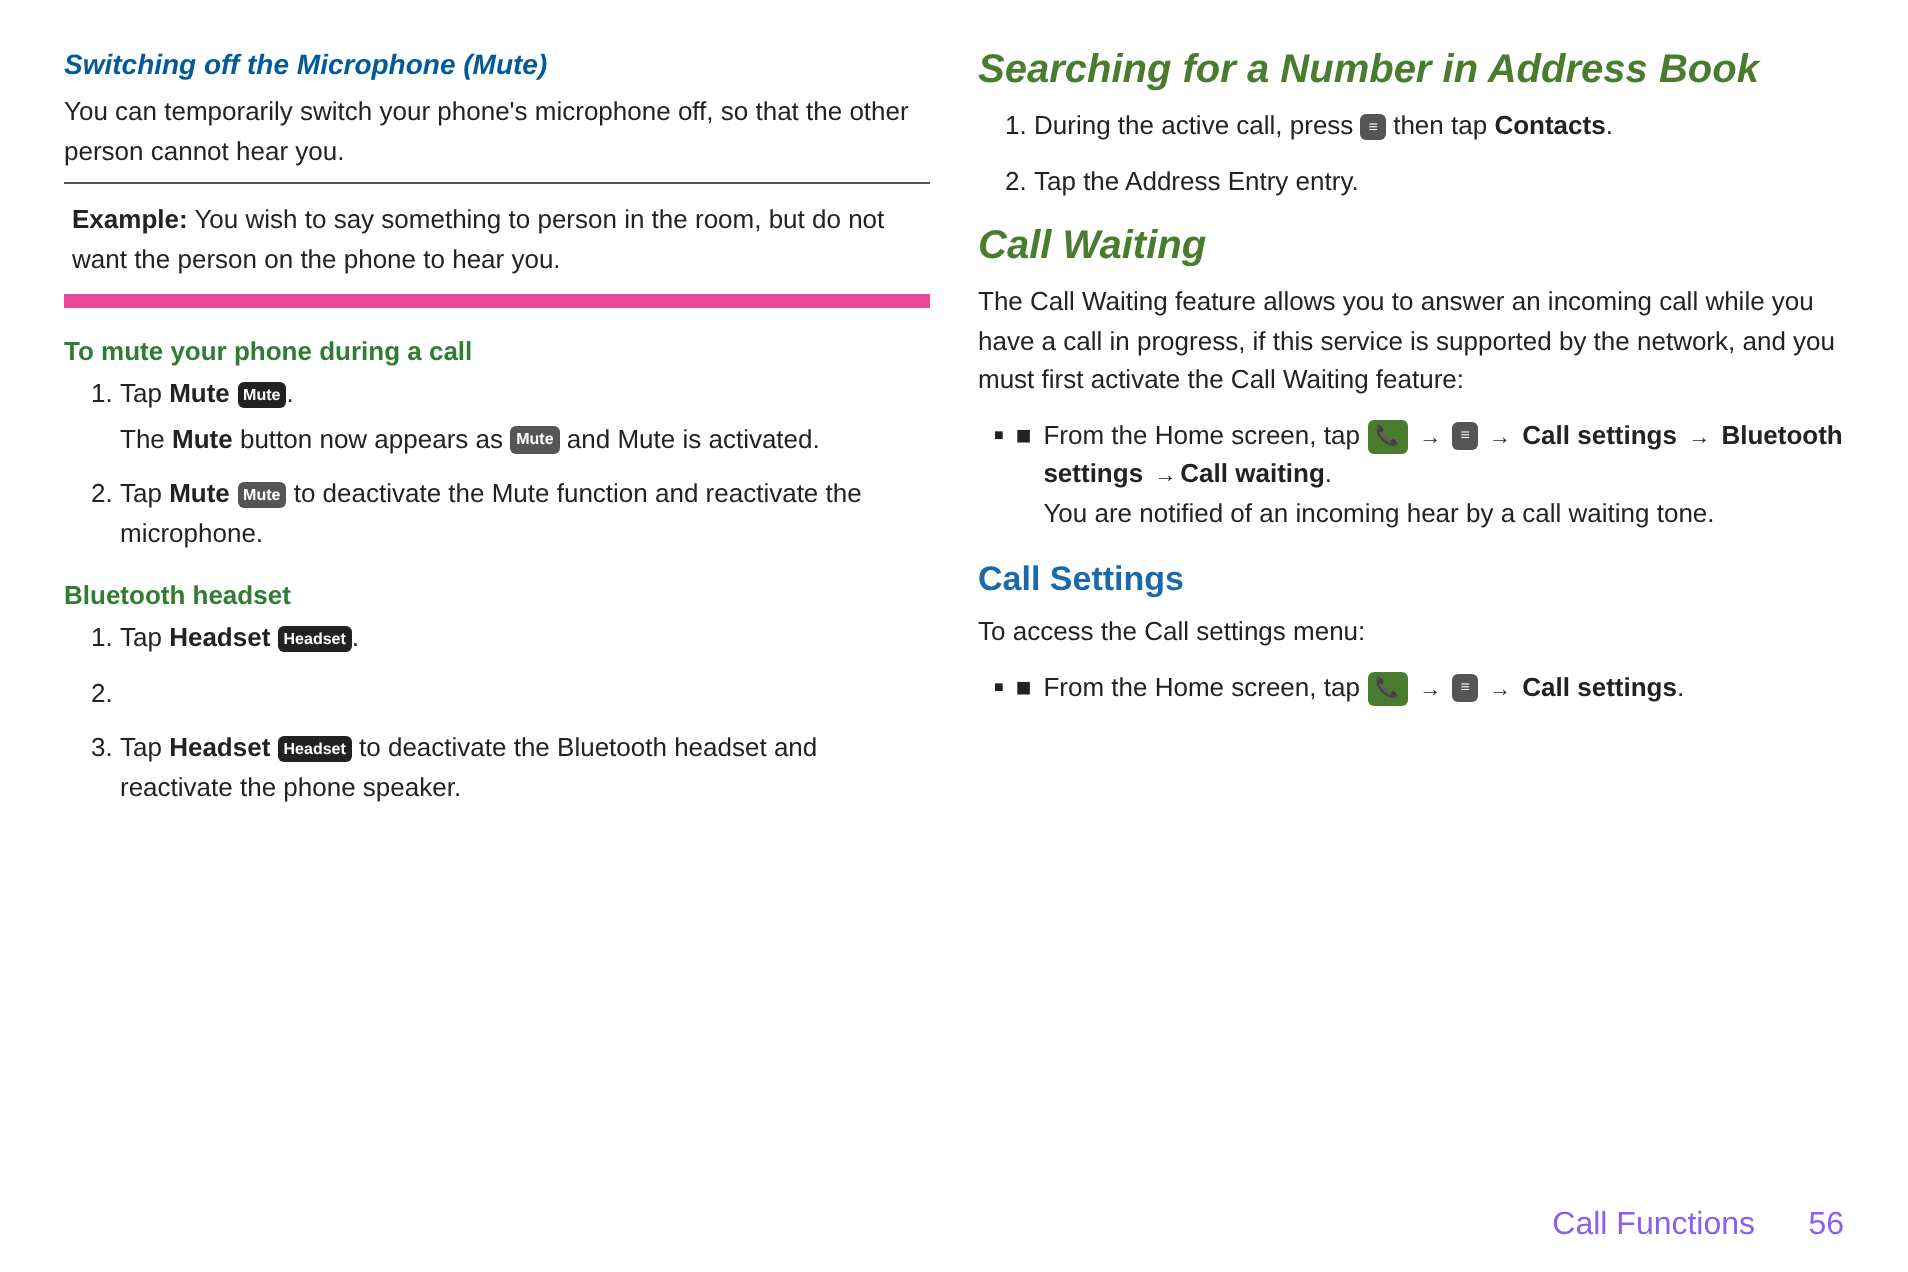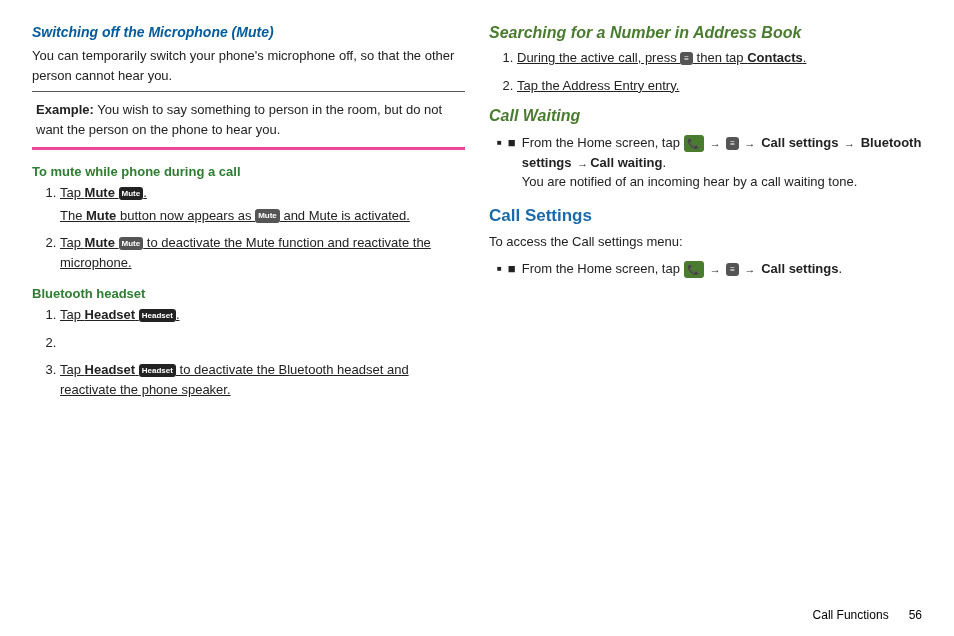--- a/index.html
+++ b/index.html
@@ -29,21 +29,21 @@
       font-style: italic;
       font-weight: bold;
       color: #005a9c;
       font-size: 14px;
       margin-bottom: 6px;
     }
     h2.section-title-green {
       font-style: italic;
       font-weight: bold;
       color: #4a7c2f;
-      font-size: 16px;
+      font-size: 20px;
       margin-bottom: 6px;
     }
     h2.section-title-blue-large {
       font-weight: bold;
       color: #1a6aab;
       font-size: 17px;
       margin-bottom: 6px;
       font-style: normal;
     }
     .subheading {
@@ -52,35 +52,34 @@
       font-size: 13px;
       margin-top: 14px;
       margin-bottom: 4px;
     }
     p {
       line-height: 1.5;
       margin-bottom: 6px;
     }
     .example-box {
       border-top: 1px solid #555;
-      border-bottom: 3px solid #ec4899;
+      border-bottom: 7px solid #ec4899;
       padding: 8px 4px;
       margin: 5px 0;
     }
     .example-box p {
       margin: 0;
     }
     ol.steps {
       margin-left: 28px;
       margin-top: 4px;
     }
     ol.steps li {
       margin-bottom: 8px;
       line-height: 1.5;
-      text-decoration: underline;
     }
     .icon-btn {
       display: inline-block;
       background: #222;
       color: #fff;
       font-size: 8px;
       font-weight: bold;
       border-radius: 3px;
       padding: 1px 3px;
       vertical-align: middle;
@@ -128,22 +127,22 @@
       content: "■";
       font-size: 8px;
       margin-top: 4px;
       flex-shrink: 0;
       color: #222;
     }
     .footer {
       position: fixed;
       bottom: 14px;
       right: 32px;
-      font-size: 12px;
-      color: #000000;
+      font-size: 16px;
+      color: #8b5cf6;
       margin-left: 28px;
     }
     b { font-weight: bold; }
     .italic-blue { font-style: italic; color: #1a6aab; }
     .step-indent {
       margin-top: 3px;
       line-height: 1.5;
     }
   </style>
 </head>
@@ -157,21 +156,21 @@
 
     <p>You can temporarily switch your phone's microphone off, so that the other person cannot hear you.</p>
 
     <div class="example-box">
       <p>
         <b>Example:</b>
         <span> You wish to say something to person in the room, but do not want the person on the phone to hear you.</span>
       </p>
     </div>
 
-    <div class="subheading">To mute while phone during a call</div>
+    <div class="subheading">To mute your phone during a call</div>
 
     <ol class="steps">
       <li>
         <span>Tap <b>Mute</b> <span class="icon-btn icon-btn-mute">Mute</span>.</span>
         <div class="step-indent">
           The <b>Mute</b> button now appears as <span class="icon-btn icon-btn-mute-active">Mute</span> and Mute is activated.
         </div>
       </li>
       <li>
         Tap <b>Mute</b> <span class="icon-btn icon-btn-mute-active">Mute</span> to deactivate the Mute function and reactivate the microphone.
@@ -200,20 +199,21 @@
     <ol class="steps">
       <li>
         During the active call, press <span class="icon-menu">≡</span> then tap <b>Contacts</b>.
       </li>
       <li>Tap the Address Entry entry.</li>
     </ol>
 
 
     <h2 class="section-title-green" style="margin-top:12px;">Call Waiting</h2>
 
+    <p>The Call Waiting feature allows you to answer an incoming call while you have a call in progress, if this service is supported by the network, and you must first activate the Call Waiting feature:</p>
 
     <ul class="bullets">
       <li>
         <span>■</span>
         <span>
           From the Home screen, tap <span class="icon-phone">📞</span> <span class="arrow">→</span> <span class="icon-menu">≡</span> <span class="arrow">→</span> <b>Call settings</b> <span class="arrow">→</span> <b>Bluetooth settings</b> <span class="arrow">→</span><b>Call waiting</b>.
           <br>
           <span>You are notified of an incoming hear by a call waiting tone.</span>
         </span>
       </li>

